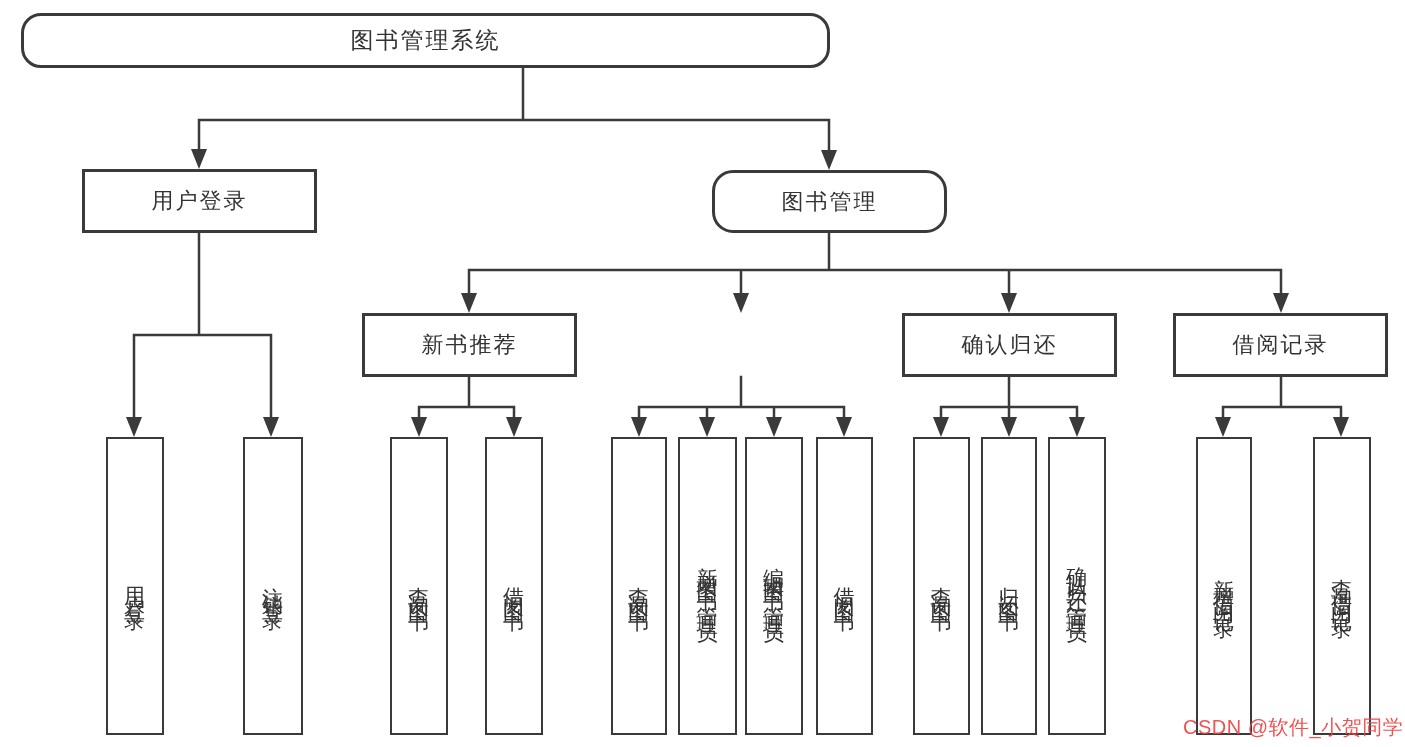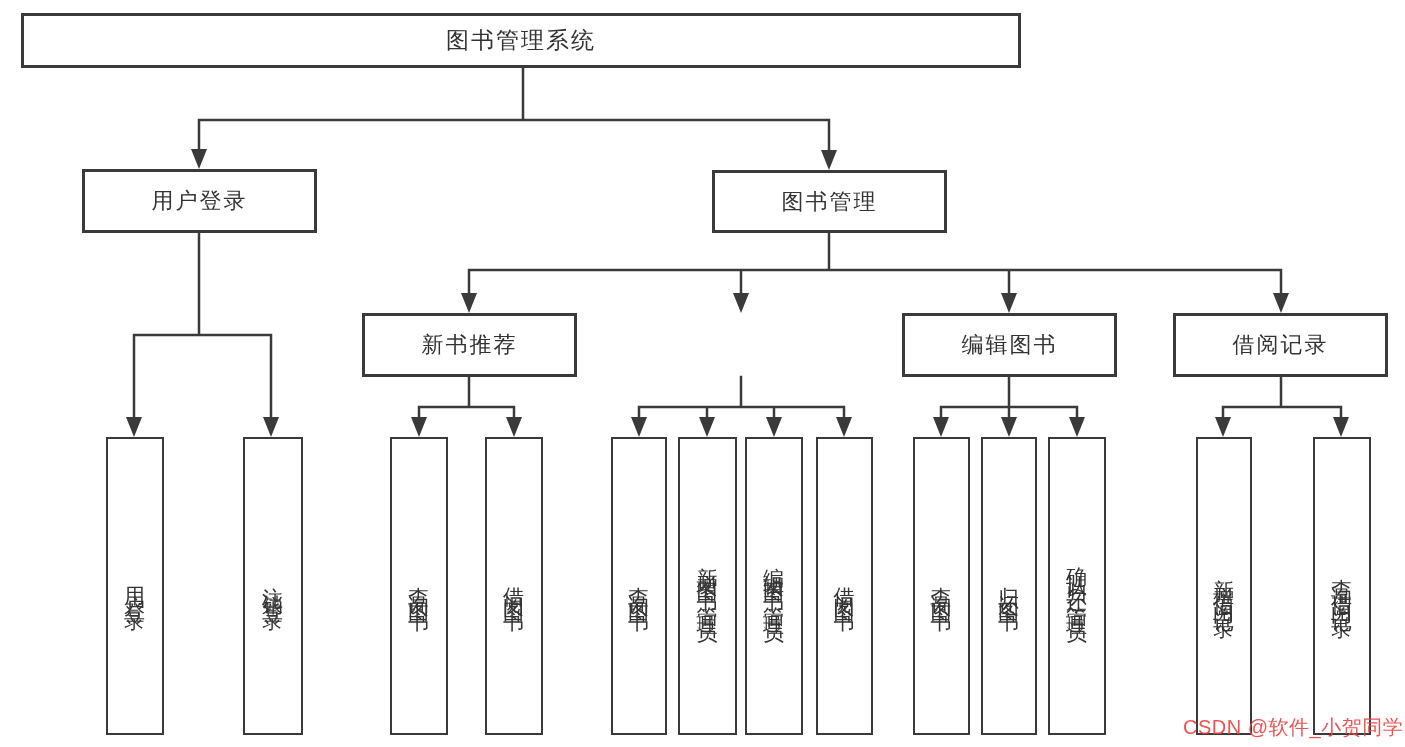--- a/index.html
+++ b/index.html
@@ -109,36 +109,36 @@
 
     <g stroke="#3a3a3a" stroke-width="2.5" stroke-linecap="square">
       <path d="M1281 377 V407 M1223 407 H1341 M1223 407 V420 M1341 407 V420"></path>
     </g>
     <g fill="#3a3a3a">
       <polygon points="1215,417 1231,417 1223,437"></polygon>
       <polygon points="1333,417 1349,417 1341,437"></polygon>
     </g>
   </svg>
 
-  <div class="node root" style="left:21px;top:13px;width:1000px;height:55px;">
+  <div class="node root" style="left:21px;top:13px;width:809px;height:55px;border-radius:20px;">
     <span class="lbl">图书管理系统</span>
   </div>
 
   <div class="node" style="left:82px;top:169px;width:235px;height:64px;">
     <span class="lbl">用户登录</span>
   </div>
-  <div class="node" style="left:712px;top:170px;width:235px;height:63px;">
+  <div class="node" style="left:712px;top:170px;width:235px;height:63px;border-radius:21px;">
     <span class="lbl">图书管理</span>
   </div>
 
   <div class="node" style="left:362px;top:313px;width:215px;height:64px;">
     <span class="lbl">新书推荐</span>
   </div>
   <div class="node" style="left:902px;top:313px;width:215px;height:64px;">
-    <span class="lbl">编辑图书</span>
+    <span class="lbl">确认归还</span>
   </div>
   <div class="node" style="left:1173px;top:313px;width:215px;height:64px;">
     <span class="lbl">借阅记录</span>
   </div>
 
   <div class="node leaf" style="left:106px;top:437px;width:58px;height:298px;">
     <span class="lbl">用户登录</span>
   </div>
   <div class="node leaf" style="left:243px;top:437px;width:60px;height:298px;">
     <span class="lbl">注销登录</span>

